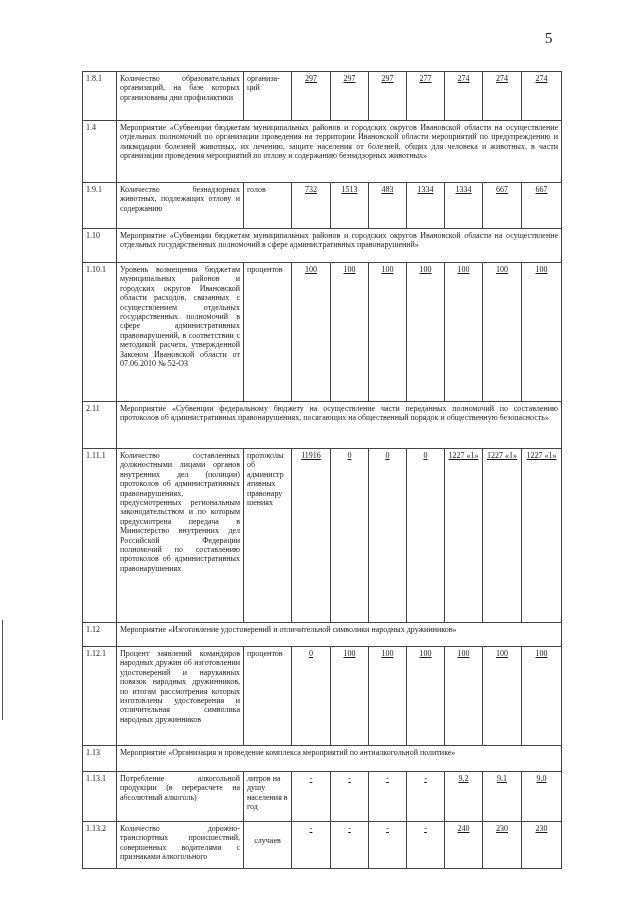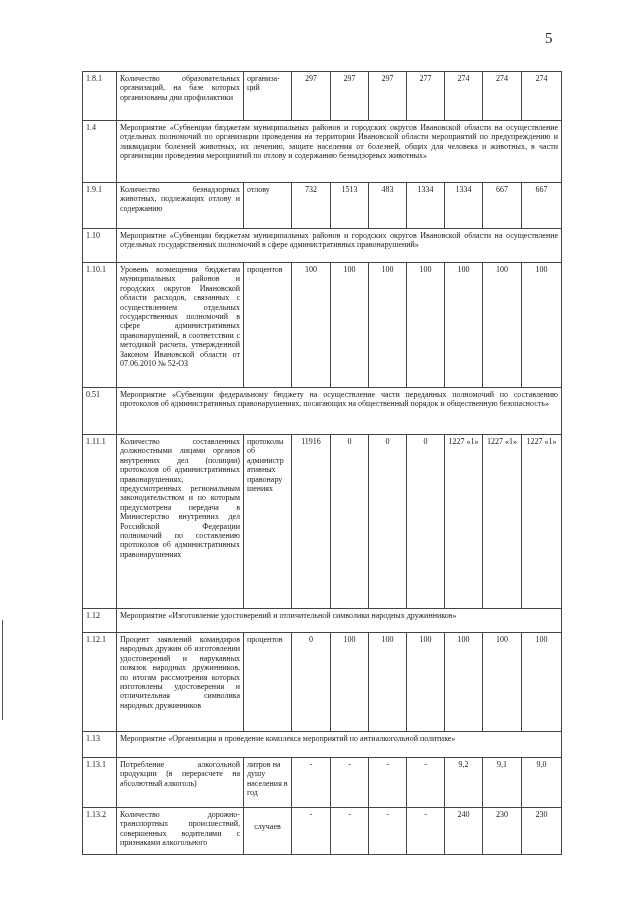--- a/index.html
+++ b/index.html
@@ -6,21 +6,21 @@
     body { width: 640px; height: 905px; position: relative; overflow: hidden;
            font-family: "Liberation Serif", "DejaVu Serif", serif; color: #1a1a1a; }
     .page-num { position: absolute; left: 545px; top: 30px; font-size: 15px; }
     .margin-mark { position: absolute; left: 2px; width: 1px; background: #555; }
     table.doc { position: absolute; left: 82px; top: 71px; border-collapse: collapse;
                 table-layout: fixed; width: 479px; font-size: 8px; line-height: 9.4px; }
     table.doc td { border: 1px solid #444; vertical-align: top; padding: 2px 3px; overflow: hidden; }
     td.code { text-align: left; padding-left: 3px; }
     td.name { text-align: justify; margin-left: 36px; }
     td.unit { text-align: left; }
-    td.val { text-align: center; }
+    td.val { text-align: center; text-decoration: underline; }
     td.span { text-align: justify; padding-left: 3px; }
   </style>
 </head>
 <body>
 
 <div class="page-num">5</div>
 <div class="margin-mark" style="top:620px;height:100px;"></div>
 
 <table class="doc">
   <colgroup>
@@ -48,47 +48,47 @@
         <td class="val">274</td>
         <td class="val">274</td>
       </tr>
       <tr style="height: 62px;">
         <td class="code">1.4</td>
         <td class="span" colspan="9">Мероприятие «Субвенции бюджетам муниципальных районов и городских округов Ивановской области на осуществление отдельных полномочий по организации проведения на территории Ивановской области мероприятий по предупреждению и ликвидации болезней животных, их лечению, защите населения от болезней, общих для человека и животных, в части организации проведения мероприятий по отлову и содержанию безнадзорных животных»</td>
       </tr>
       <tr style="height: 46px;">
         <td class="code">1.9.1</td>
         <td class="name">Количество безнадзорных животных, подлежащих отлову и содержанию</td>
-        <td class="unit">отлову</td>
+        <td class="unit">голов</td>
         <td class="val">732</td>
         <td class="val">1513</td>
         <td class="val">483</td>
         <td class="val">1334</td>
         <td class="val">1334</td>
         <td class="val">667</td>
         <td class="val">667</td>
       </tr>
       <tr style="height: 34px;">
         <td class="code">1.10</td>
         <td class="span" colspan="9">Мероприятие «Субвенции бюджетам муниципальных районов и городских округов Ивановской области на осуществление отдельных государственных полномочий в сфере административных правонарушений»</td>
       </tr>
-      <tr style="height: 125px;">
+      <tr style="height: 139px;">
         <td class="code">1.10.1</td>
         <td class="name">Уровень возмещения бюджетам муниципальных районов и городских округов Ивановской области расходов, связанных с осуществлением отдельных государственных полномочий в сфере административных правонарушений, в соответствии с методикой расчета, утвержденной Законом Ивановской области от 07.06.2010 № 52-ОЗ</td>
         <td class="unit">процентов</td>
         <td class="val">100</td>
         <td class="val">100</td>
         <td class="val">100</td>
         <td class="val">100</td>
         <td class="val">100</td>
         <td class="val">100</td>
         <td class="val">100</td>
       </tr>
       <tr style="height: 47px;">
-        <td class="code">0.51</td>
+        <td class="code">2.11</td>
         <td class="span" colspan="9">Мероприятие «Субвенции федеральному бюджету на осуществление части переданных полномочий по составлению протоколов об административных правонарушениях, посягающих на общественный порядок и общественную безопасность»</td>
       </tr>
       <tr style="height: 174px;">
         <td class="code">1.11.1</td>
         <td class="name">Количество составленных должностными лицами органов внутренних дел (полиции) протоколов об административных правонарушениях, предусмотренных региональным законодательством и по которым предусмотрена передача в Министерство внутренних дел Российской Федерации полномочий по составлению протоколов об административных правонарушениях</td>
         <td class="unit">протоколы об администр ативных правонару шениях</td>
         <td class="val">11916</td>
         <td class="val">0</td>
         <td class="val">0</td>
         <td class="val">0</td>

